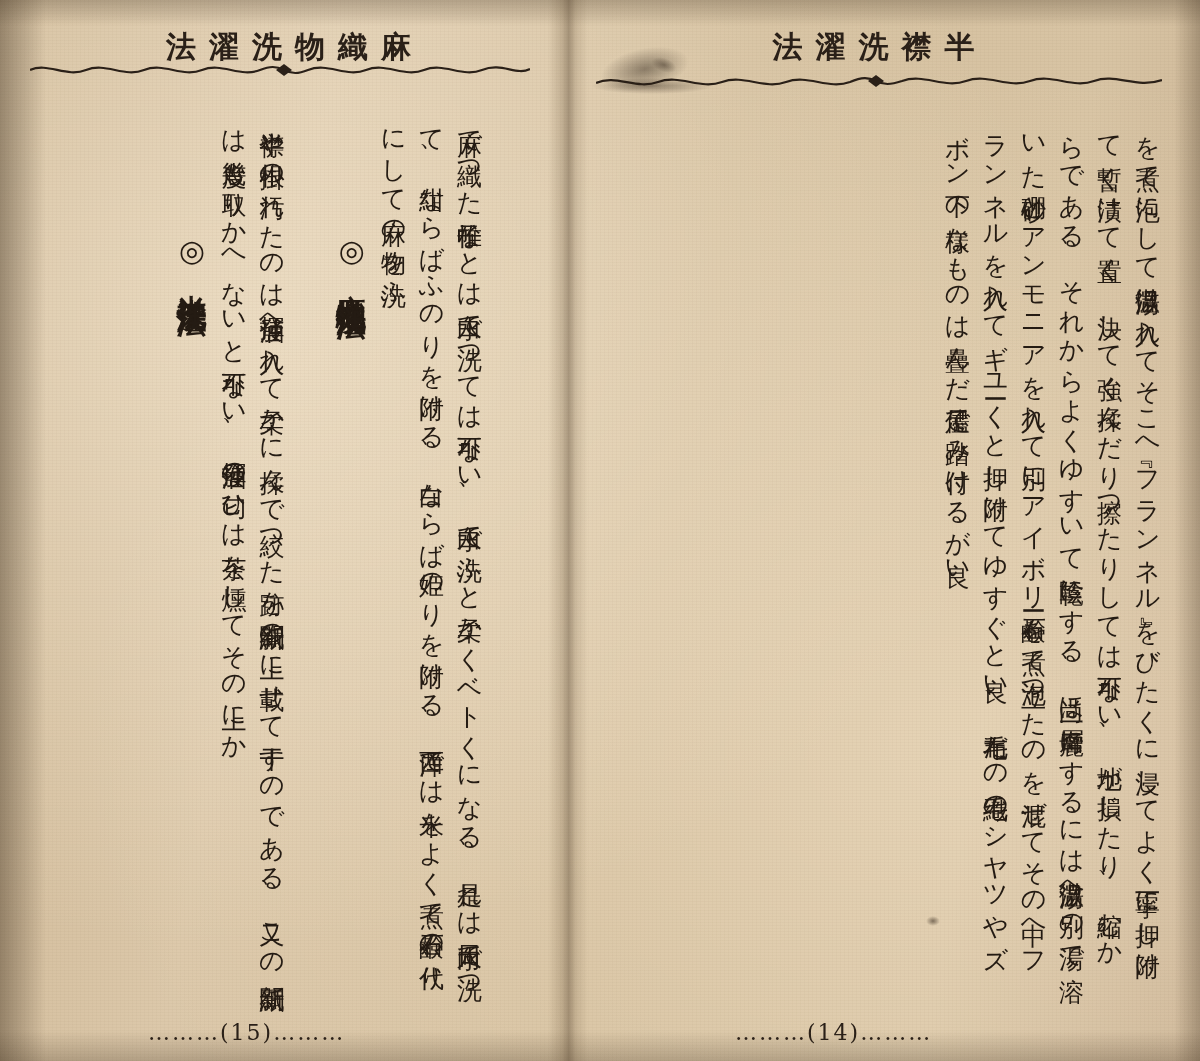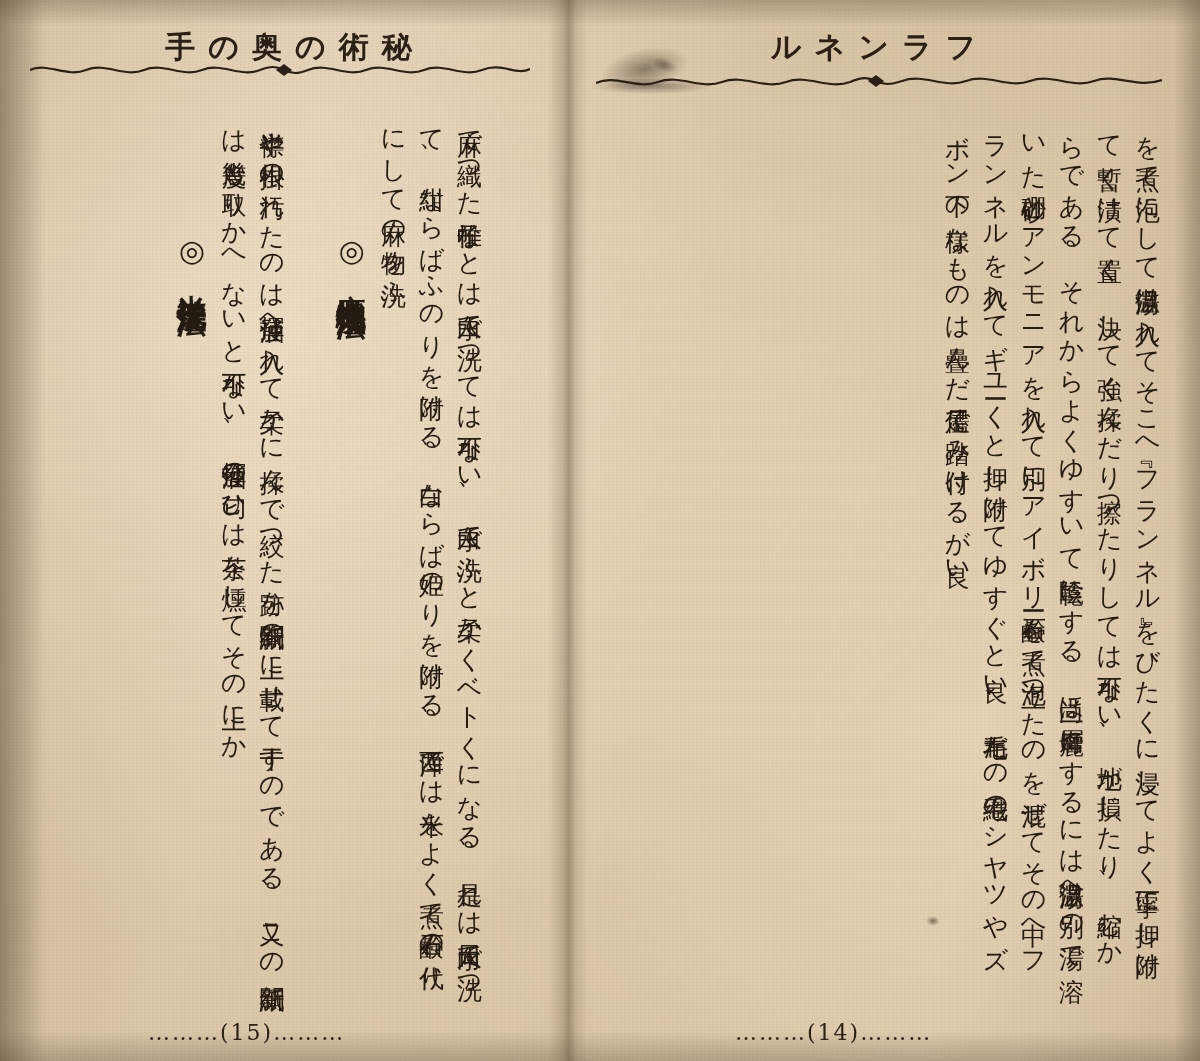--- a/index.html
+++ b/index.html
@@ -187,39 +187,39 @@
 <div id="book">
 
   <div class="page" id="page-right"></div>
 
   <div class="rule" id="rule-right">
     <svg viewBox="0 0 566 22" preserveAspectRatio="none">
       <path d="M0,13 C20,4 40,20 62,12 C84,4 104,20 126,12 C148,4 168,20 190,12 C212,4 232,20 254,12 C266,7 272,7 280,11 C288,15 294,15 306,11 C328,3 348,19 370,11 C392,3 412,19 434,11 C456,3 476,19 498,11 C520,3 540,19 566,10" fill="none" stroke="#2a2018" stroke-width="2.2"></path>
       <path d="M272,11 l8,-6 l8,6 l-8,6 z" fill="#2a2018"></path>
     </svg>
   </div>
-  <div class="runhead" id="runhead-right">フランネル</div>
+  <div class="runhead" id="runhead-right">半襟洗濯法</div>
   <div id="smudge"></div>
   <div id="smudge2"></div>
   <div id="speck2"></div>
   <div id="speck1"></div>
 
   <div class="body-col" id="body-right">を煮て泡にして微温湯に入れてそこへ『フランネル』をびたくに浸してよく丁寧に押し附けて暫く漬けて置く、決して強く揉んだり擦つたりしては不可ない、地が損じたり、縮むからである、それからよくゆすいて陰乾にする、尚ほ一層奇麗にするには微温湯へ別の湯で溶いた硼砂とアンモニアを入れて別にアイボリー石鹸を煮て泡立つたのを混ぜてその中へフランネルを入れてギユーくと押し附けてゆすぐと良い、毛布だの毛織のシヤツやズボン下の樣なものは疊んだ儘足で踏み付けるが良い</div>
 
   <div class="folio" id="folio-right">………(14)………</div>
 
   <div class="page" id="page-left"></div>
 
   <div class="rule" id="rule-left">
     <svg viewBox="0 0 500 22" preserveAspectRatio="none">
       <path d="M0,10 C18,2 36,18 56,10 C76,2 94,18 114,10 C134,2 152,18 172,10 C192,2 210,18 230,10 C240,6 246,6 254,10 C262,14 268,14 278,10 C298,2 316,18 336,10 C356,2 374,18 394,10 C414,2 432,18 452,10 C472,2 486,16 500,9" fill="none" stroke="#2a2018" stroke-width="2.2"></path>
       <path d="M246,10 l8,-6 l8,6 l-8,6 z" fill="#2a2018"></path>
     </svg>
   </div>
-  <div class="runhead" id="runhead-left">秘術の奥の手</div>
+  <div class="runhead" id="runhead-left">麻織物洗濯法</div>
 
   <div class="body-col" id="body-left">
     <span class="line">麻で織つた帷子なとは白水で洗つては不可ない、白水で洗ふと柔かくベトくになる、是れは日向水で洗つて、紺ならばふのりを附ける、白ならば姫のりを附ける、西洋では米をよく煮て石鹸の代りにして麻の物を洗ふ</span>
     <span class="heading">◎麻織物洗濯法</span>
     <span class="line">半襟や根掛の汚れたのは揮發油へ入れて柔かに揉んで絞つた跡を新聞紙の上に載せて干すのである、又この新聞紙は幾度も取りかへないと不可ない、揮發油の匂ひは茶を燻してその上にか</span>
     <span class="heading">◎半襟洗濯法</span>
   </div>
 
   <div class="folio" id="folio-left">………(15)………</div>
 

